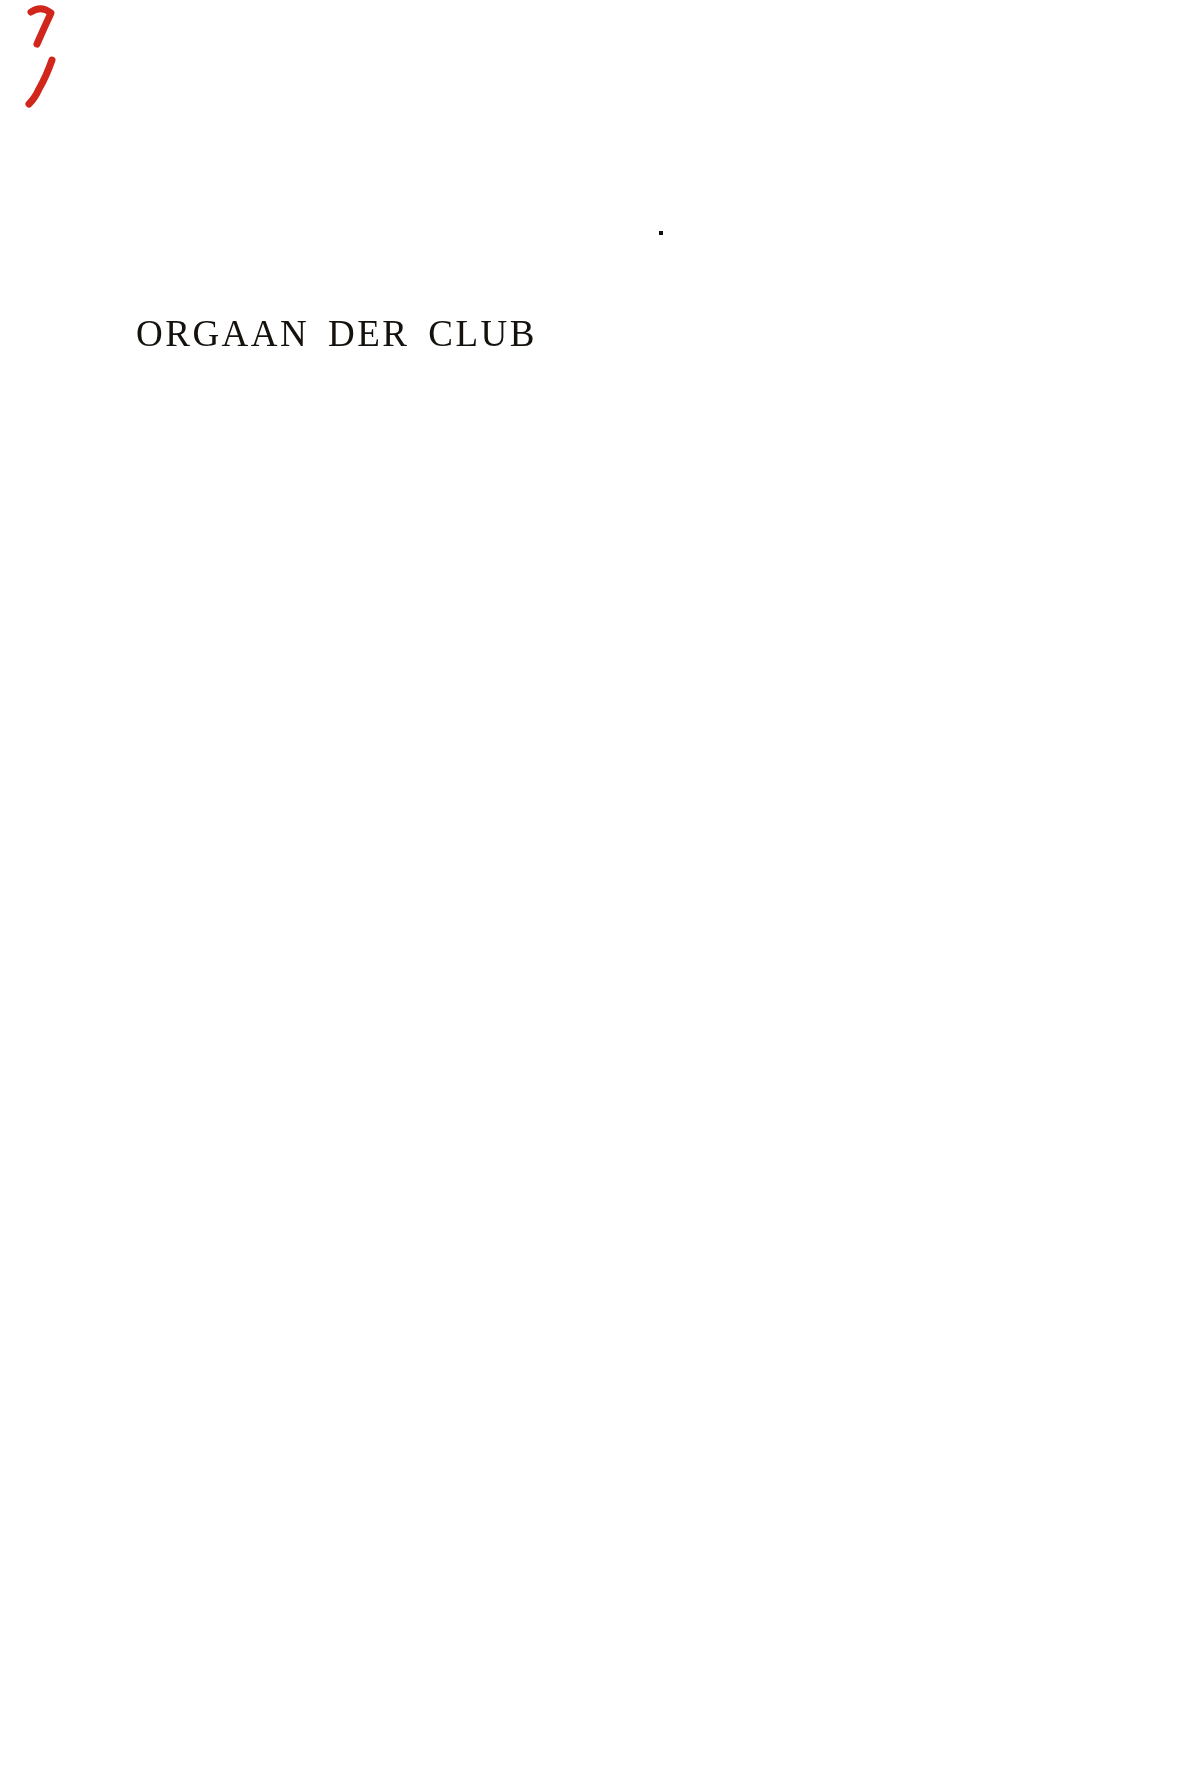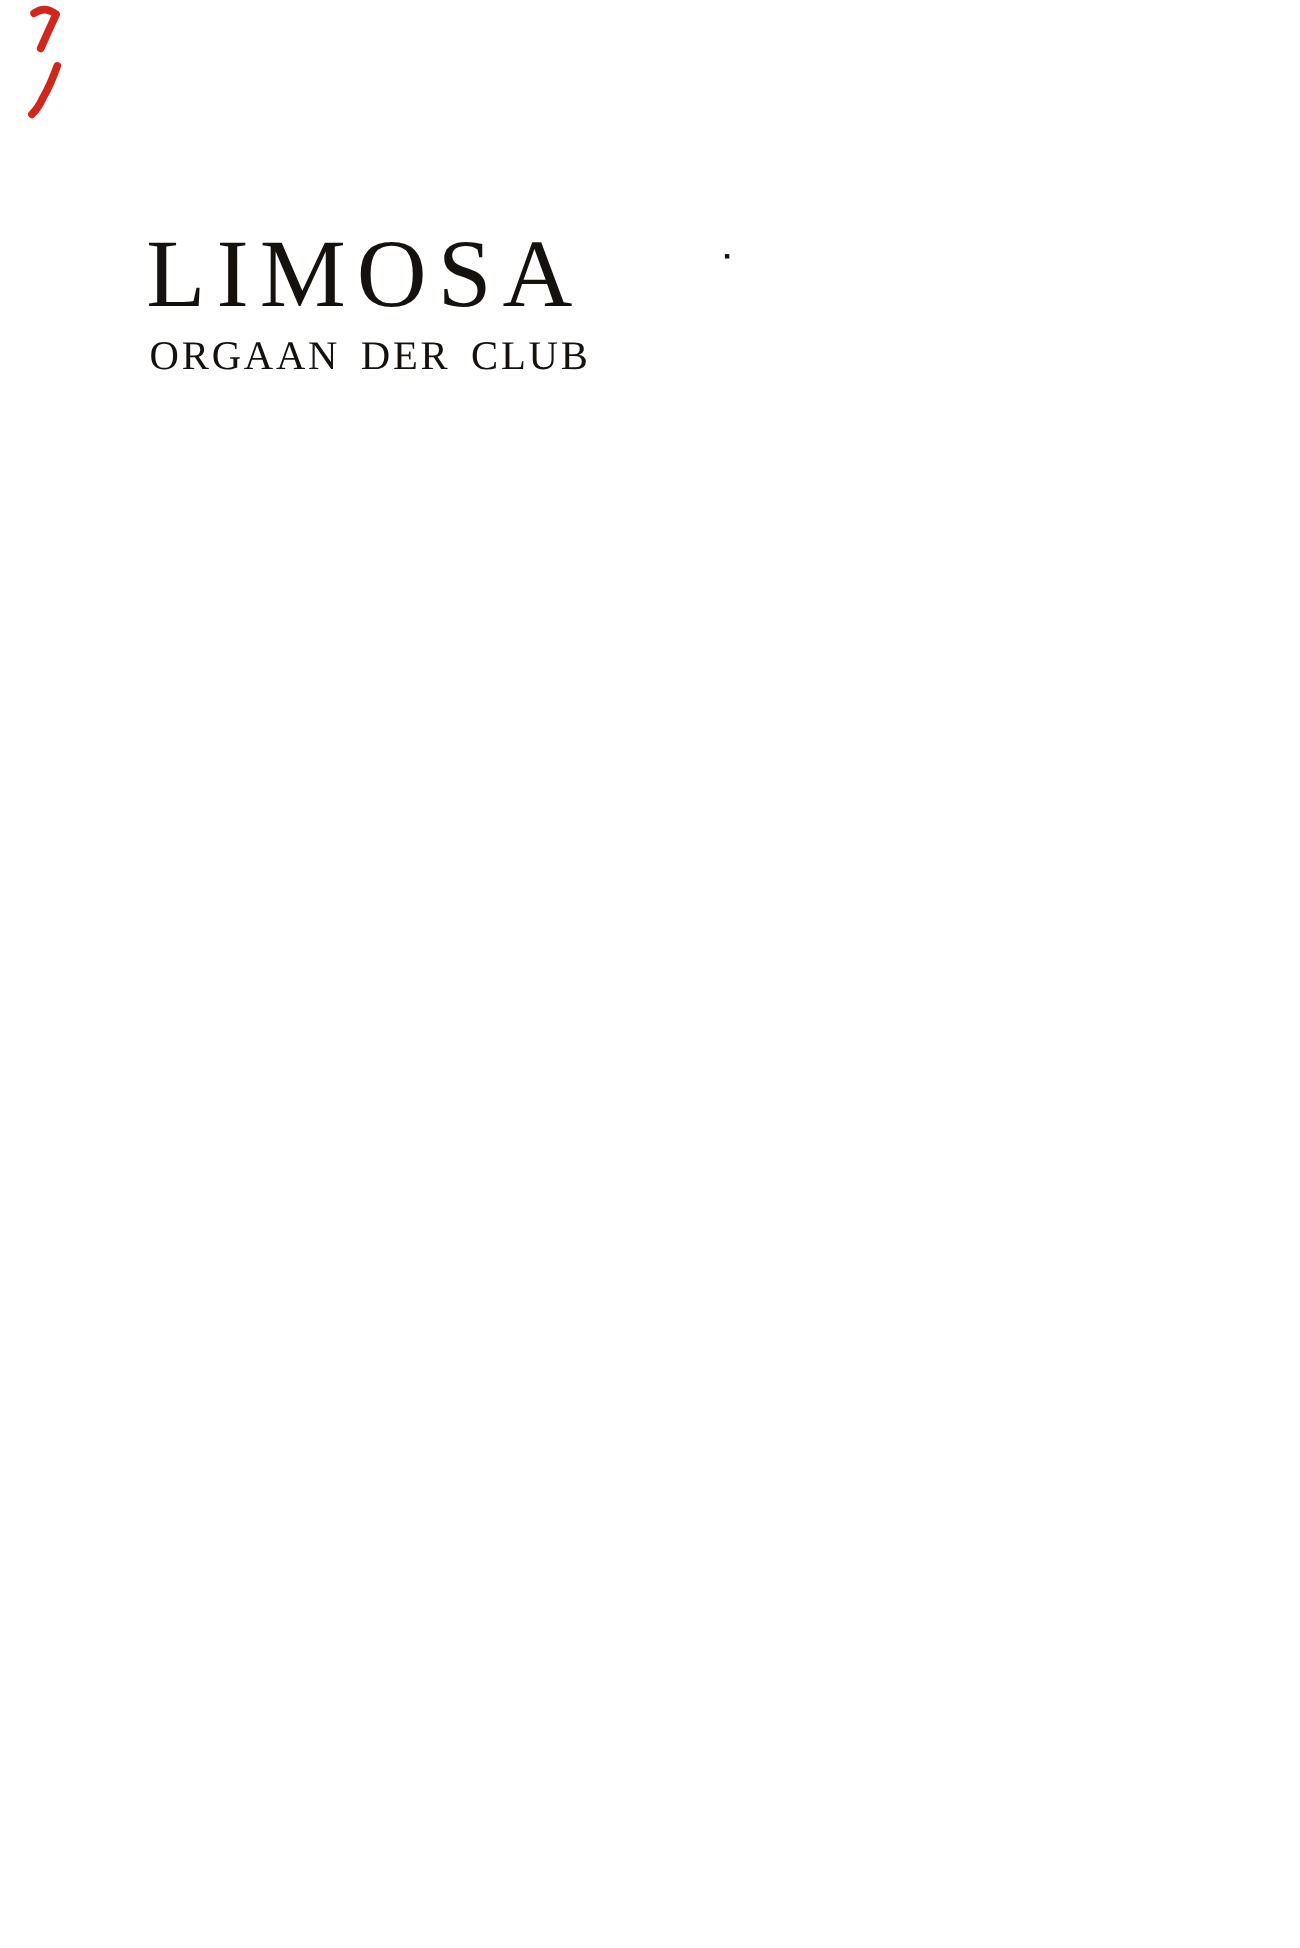--- a/index.html
+++ b/index.html
@@ -48,42 +48,41 @@
     position:absolute;
     left:659px;
     top:231px;
     width:4px;
     height:4px;
     background:#101010;
   }
   .subtitle{
     position:absolute;
     left:136px;
-    top:304px;
+    top:314px;
     margin:0;
     font-size:37px;
     line-height:40px;
     font-weight:normal;
     letter-spacing:2.5px;
     word-spacing:7px;
     white-space:nowrap;
     color:var(--ink);
   }
 </style>
 </head>
 <body>
 
 <div class="page">
 
   <svg class="red-marks" viewBox="0 0 40 110" aria-hidden="true">
     <path d="M9,10 Q19,3 29,11 Q22,26 15,42"></path>
     <path d="M30,58 Q24,75 17,87 Q13,96 7,102"></path>
   </svg>
 
-  <h1 class="title">LIMOSA</h1>
 
   <div class="ink-speck"></div>
 
   <p class="subtitle">
     <span>ORGAAN DER CLUB</span><br>
   </p>
 
 </div>
 
 </body></html>

